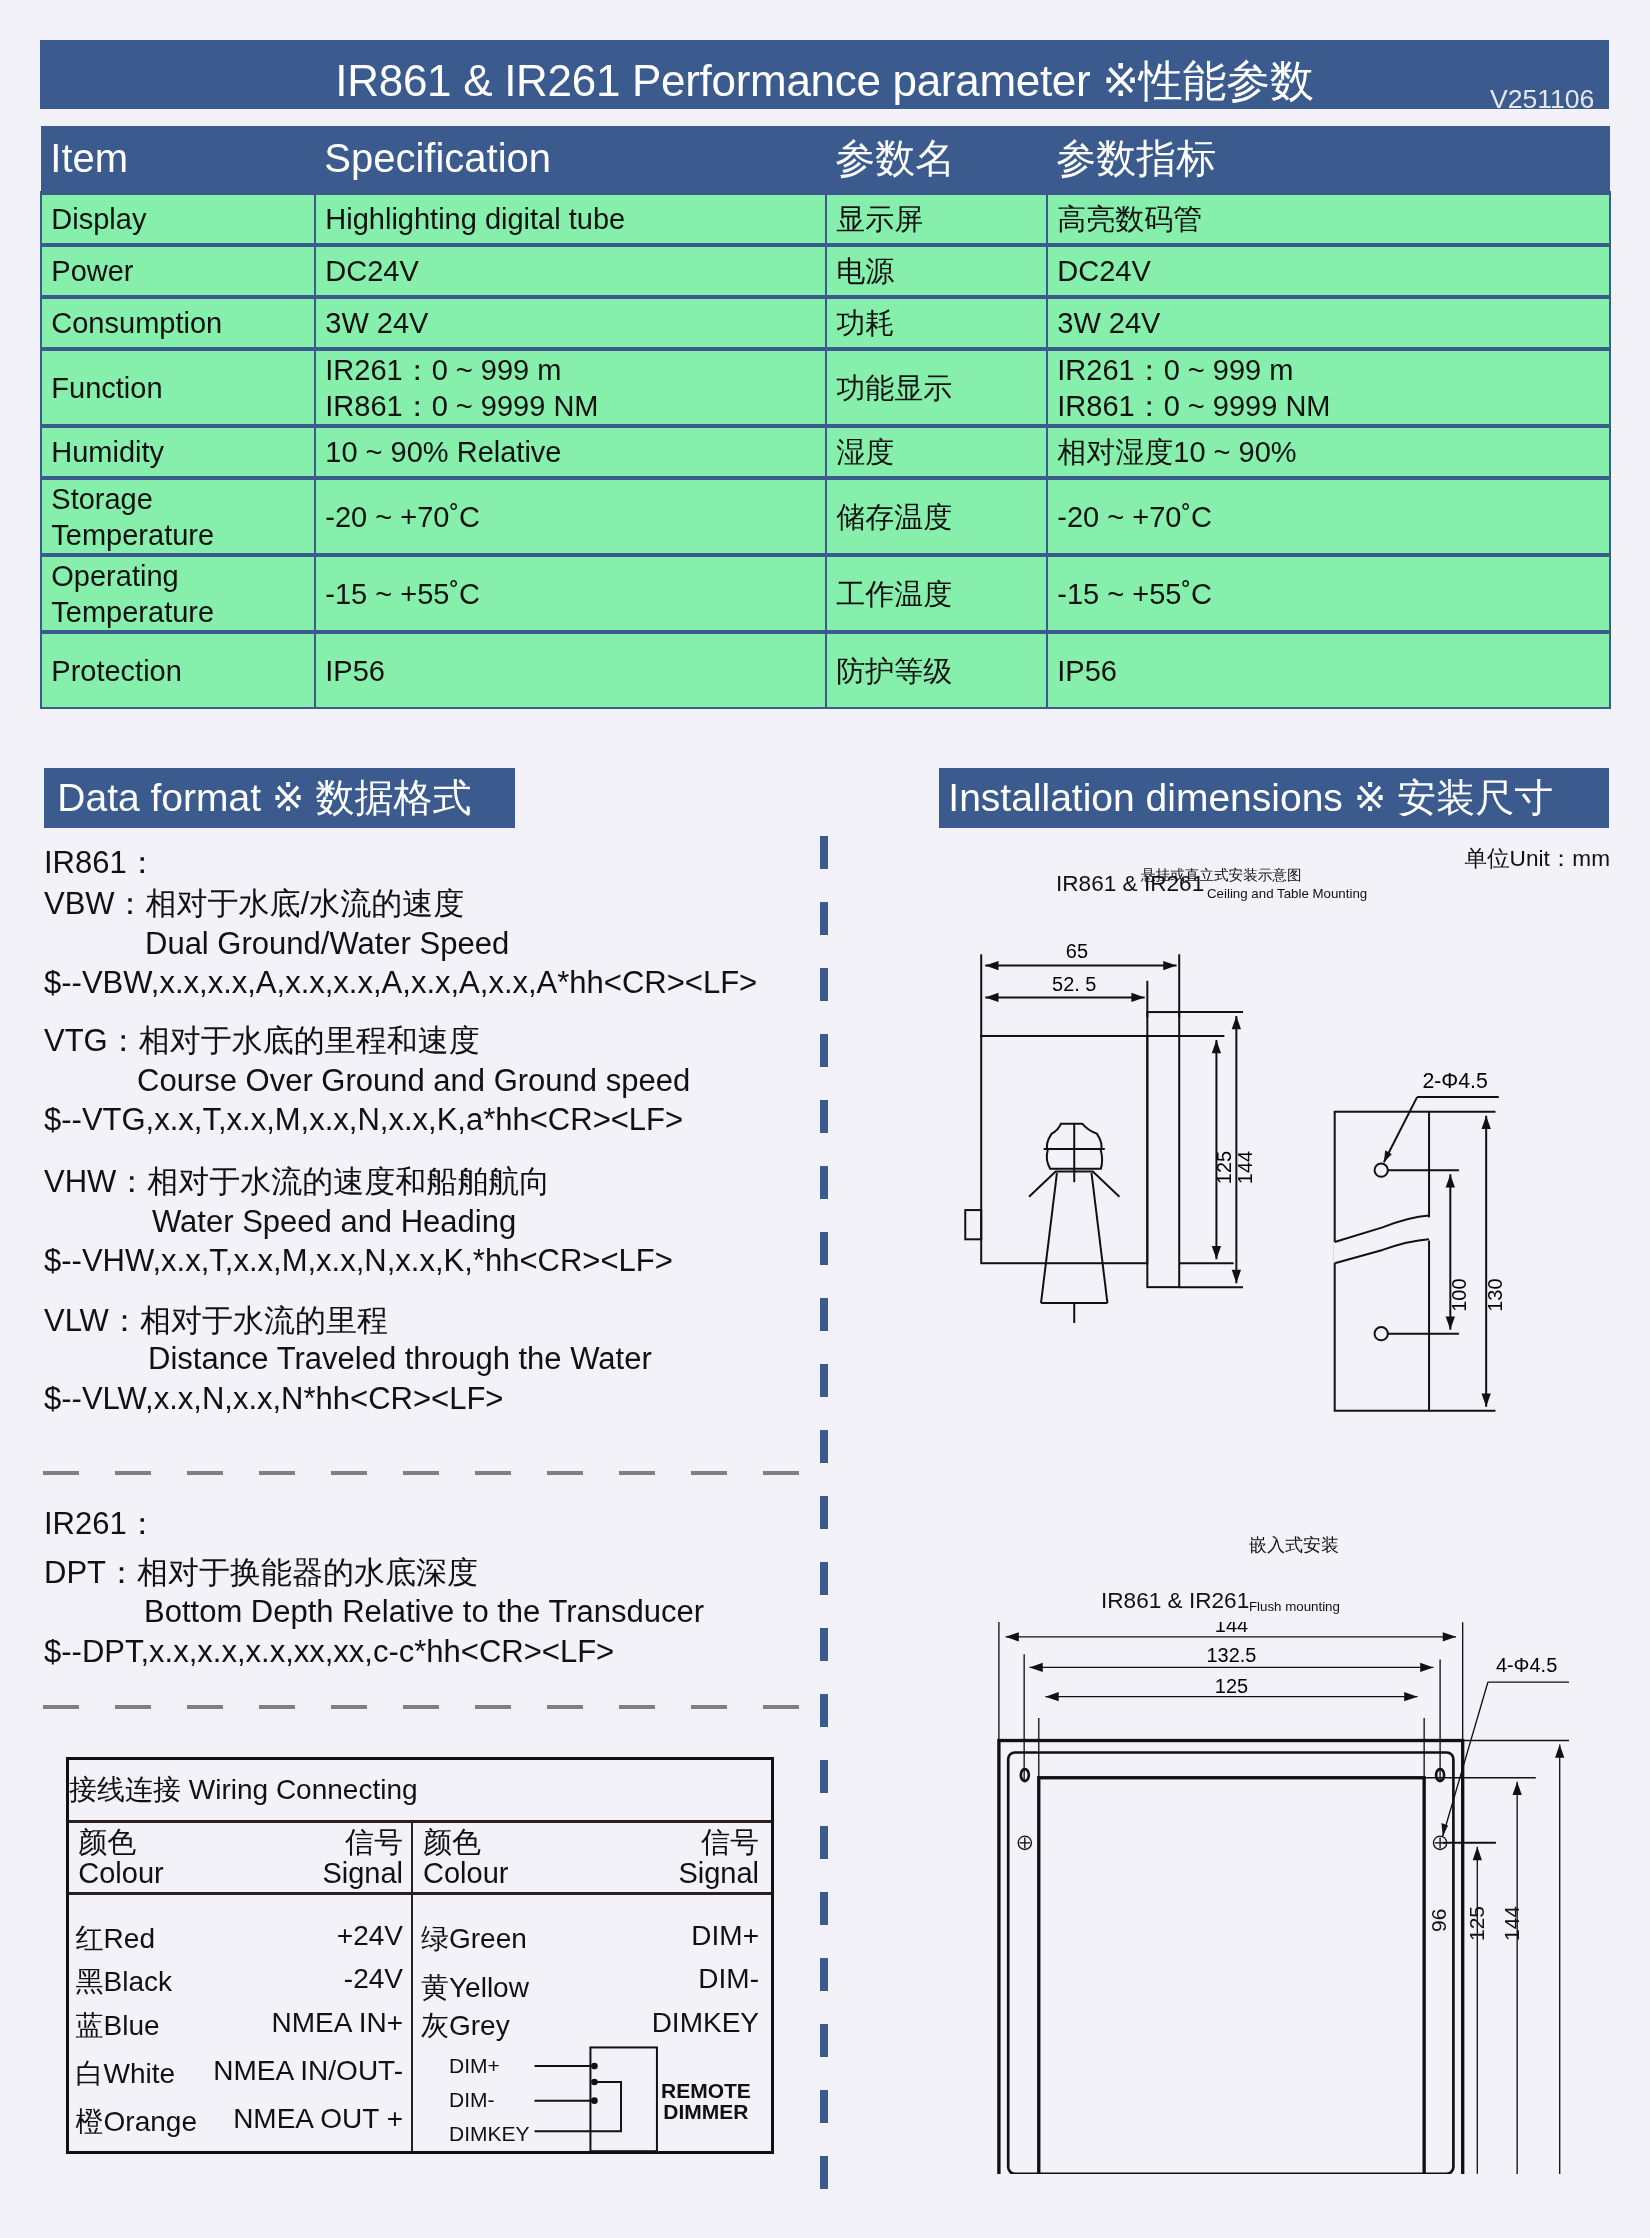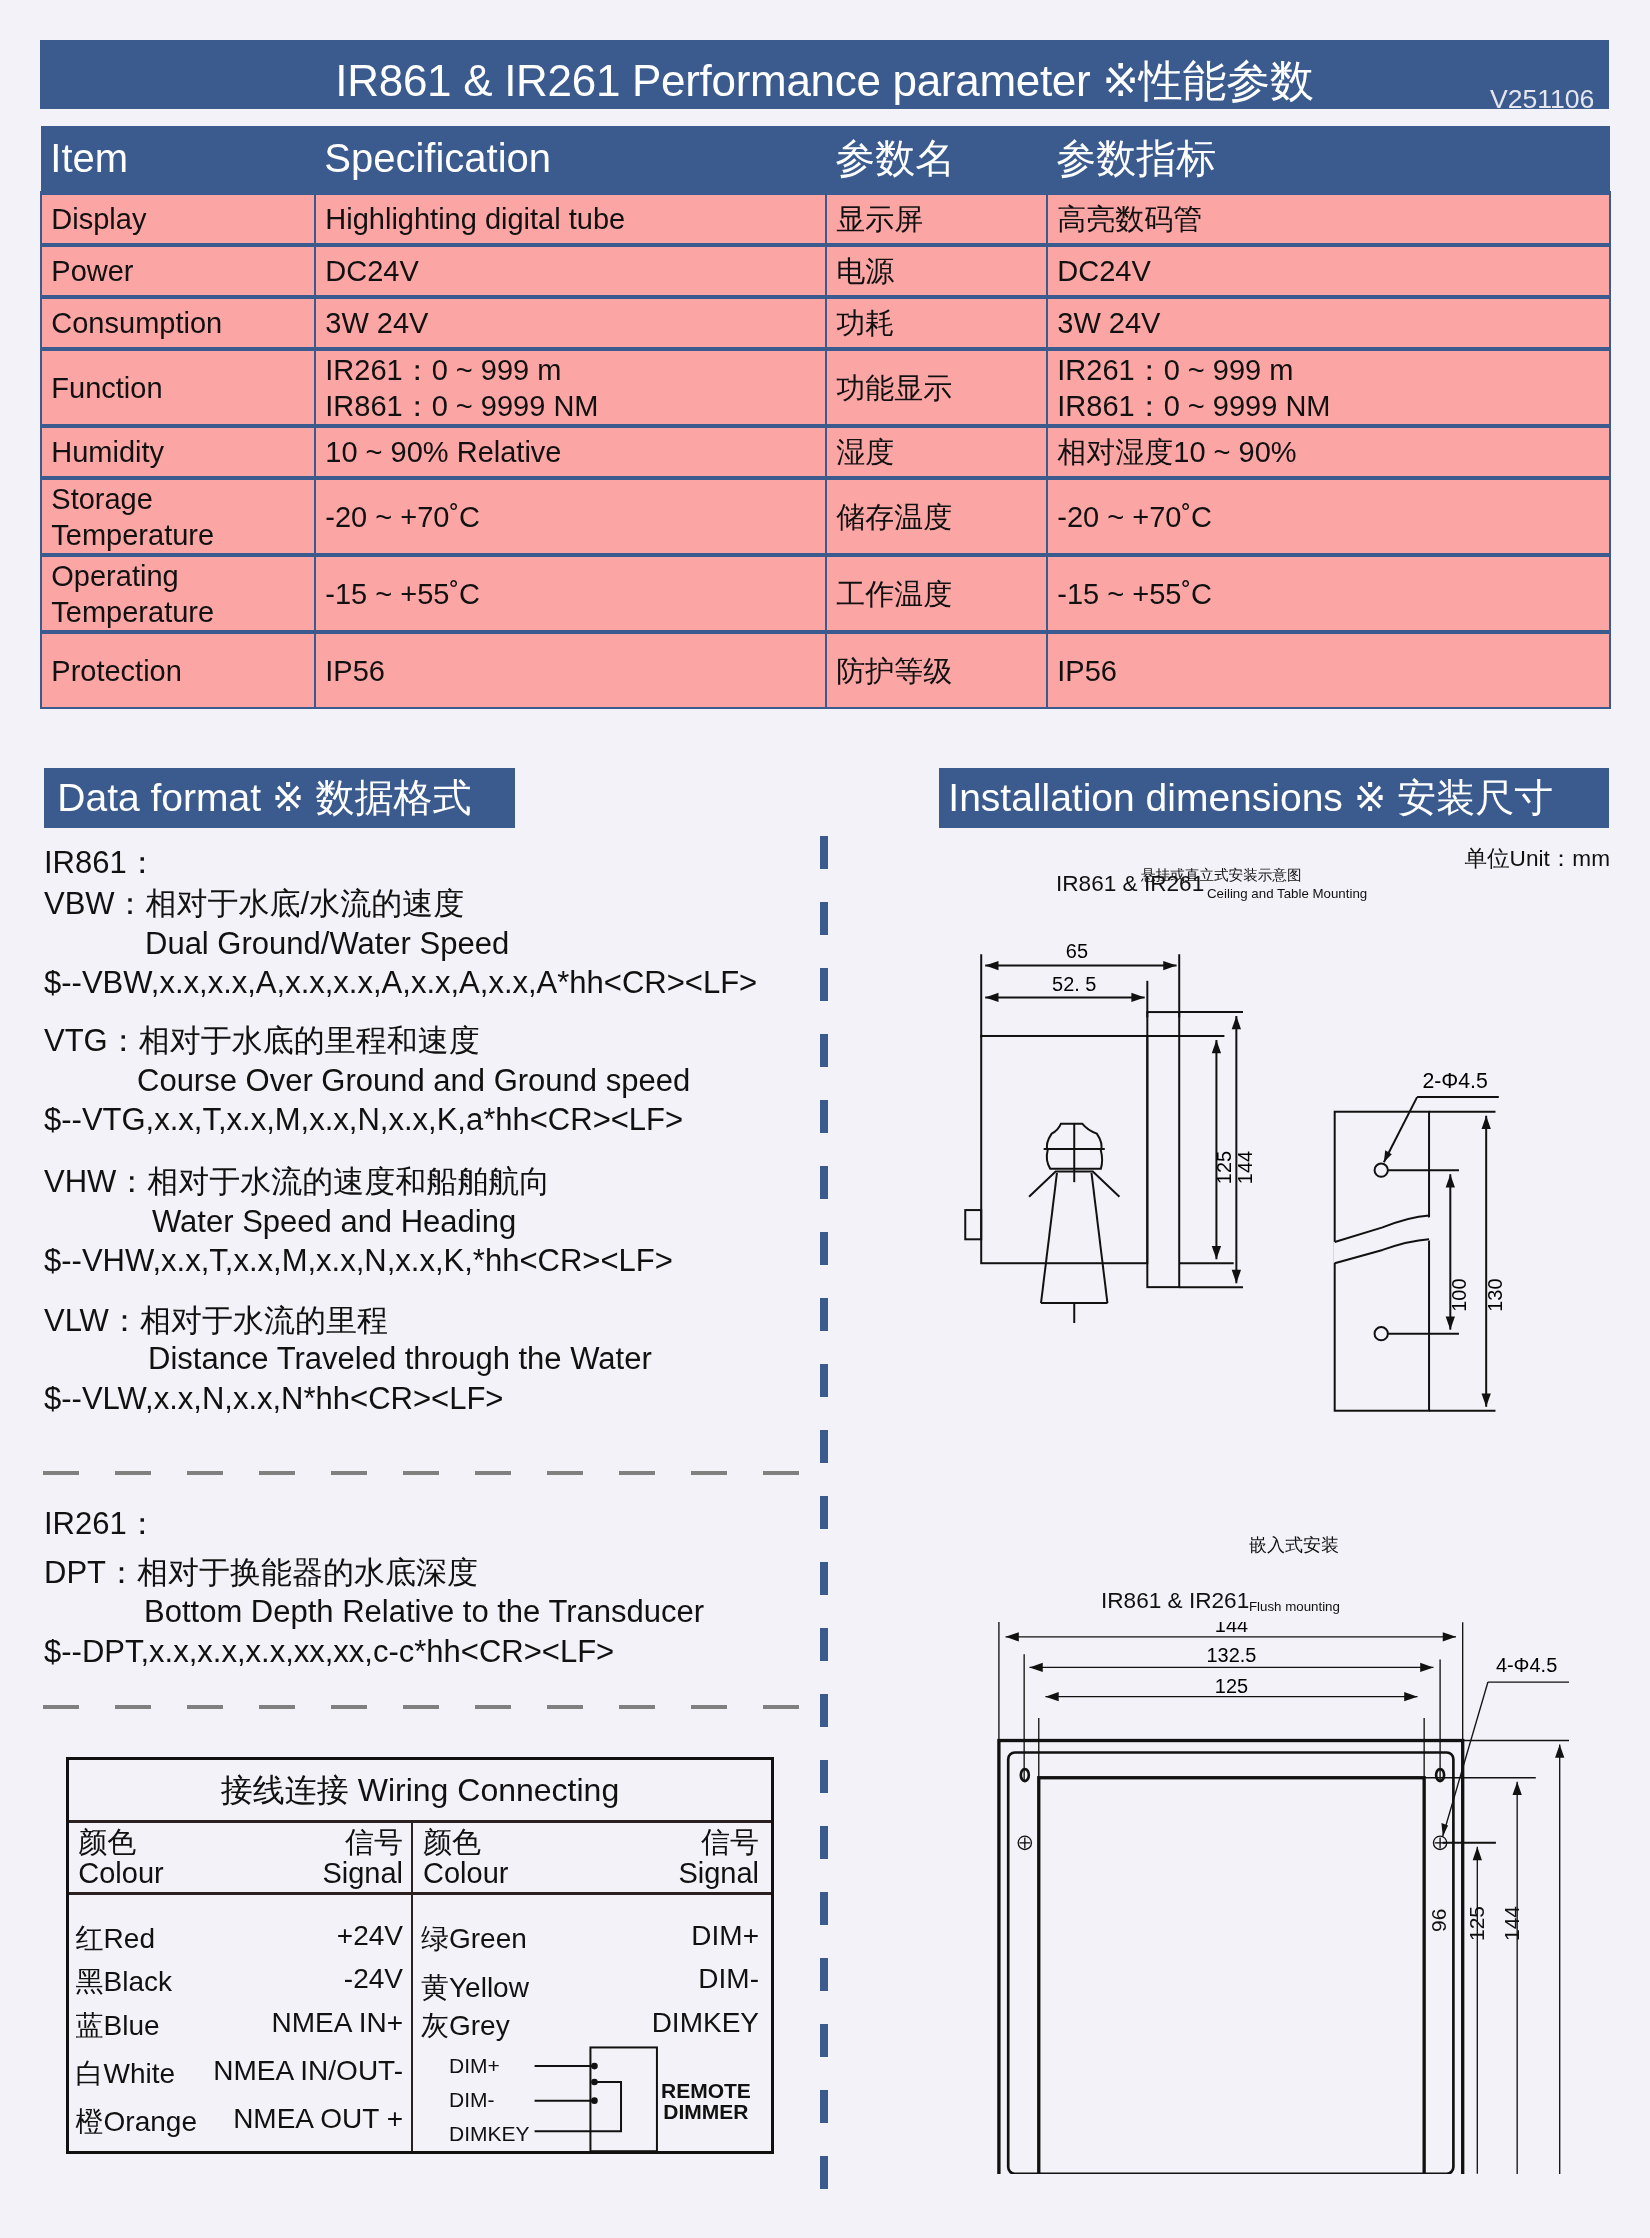--- a/index.html
+++ b/index.html
@@ -15,21 +15,21 @@
   .blue { background: #3b5b8f; color: #fff; }
 
   
   #title-bar { left: 40px; top: 40px; width: 1569px; height: 69px; }
   #title-bar .title { position: absolute; left: 0; right: 0; top: 12px; text-align: center; font-size: 44px; letter-spacing: -0.3px; }
   #title-bar .version { position: absolute; right: 14.6px; top: 44px; font-size: 26.6px; color: #e6e6ee; }
 
   
   #spec-table { left: 40px; top: 126px; width: 1569px; border-collapse: collapse; table-layout: fixed; }
   #spec-table th { background: #3b5b8f; color: #fff; font-weight: normal; text-align: left; font-size: 40px; height: 65px; padding: 0 9.3px; }
-  #spec-table td { border: 2px solid #3b5b8f; border-top-width: 4px; font-size: 29px; padding: 0 9.3px; vertical-align: middle; background: #fca5a5; line-height: 36px; }
+  #spec-table td { border: 2px solid #3b5b8f; border-top-width: 4px; font-size: 29px; padding: 0 9.3px; vertical-align: middle; background: #86efac; line-height: 36px; }
   #spec-table tr.r1 td { height: 48px; }
   #spec-table tr.r2 td { height: 73px; }
   #spec-table tr.r3 td { height: 73px; }
 
   
   .section-header { height: 60px; font-size: 39px; line-height: 60px; padding-left: 13.3px; box-sizing: border-box; }
   #data-format-header { left: 44px; top: 768px; width: 471px; }
   #install-header { left: 939px; top: 768px; width: 670px; padding-left: 9.3px; }
 
   
@@ -37,21 +37,21 @@
   .df-indent { padding-left: 101px; }
 
   
   #divider { left: 820px; top: 836px; width: 8px; height: 1360px;
     background: repeating-linear-gradient(to bottom, #3b5b8f 0 33px, transparent 33px 66px); }
   .gray-dash { height: 4px; left: 43px; width: 781px;
     background: repeating-linear-gradient(to right, #808080 0 36px, transparent 36px 72px); }
 
   
   #wiring { left: 66px; top: 1757px; width: 708px; height: 397px; border: 3.3px solid #111; box-sizing: border-box; }
-  #wiring .w-title { position: absolute; left: 0; right: 0; top: 0; height: 60px; line-height: 60px; text-align: center; font-size: 32px; border-bottom: 3.3px solid #2a2020; }
+  #wiring .w-title { position: absolute; left: 0; right: 0; top: 0; height: 60px; line-height: 60px; text-align: left; font-size: 28px; border-bottom: 3.3px solid #2a2020; }
   #wiring .w-vline { position: absolute; left: 342px; top: 60px; bottom: 0; width: 2px; background: #2a2020; }
   #wiring .w-hline { position: absolute; left: 0; right: 0; top: 132px; height: 2.7px; background: #2a2020; }
   .w-head { position: absolute; font-size: 29px; line-height: 35px; }
   .w-cell { position: absolute; font-size: 28px; }
   .w-small { position: absolute; font-size: 21px; }
 
   svg text { font-family: "Liberation Sans", "DejaVu Sans", sans-serif; }
 </style>
 </head>
 <body>

